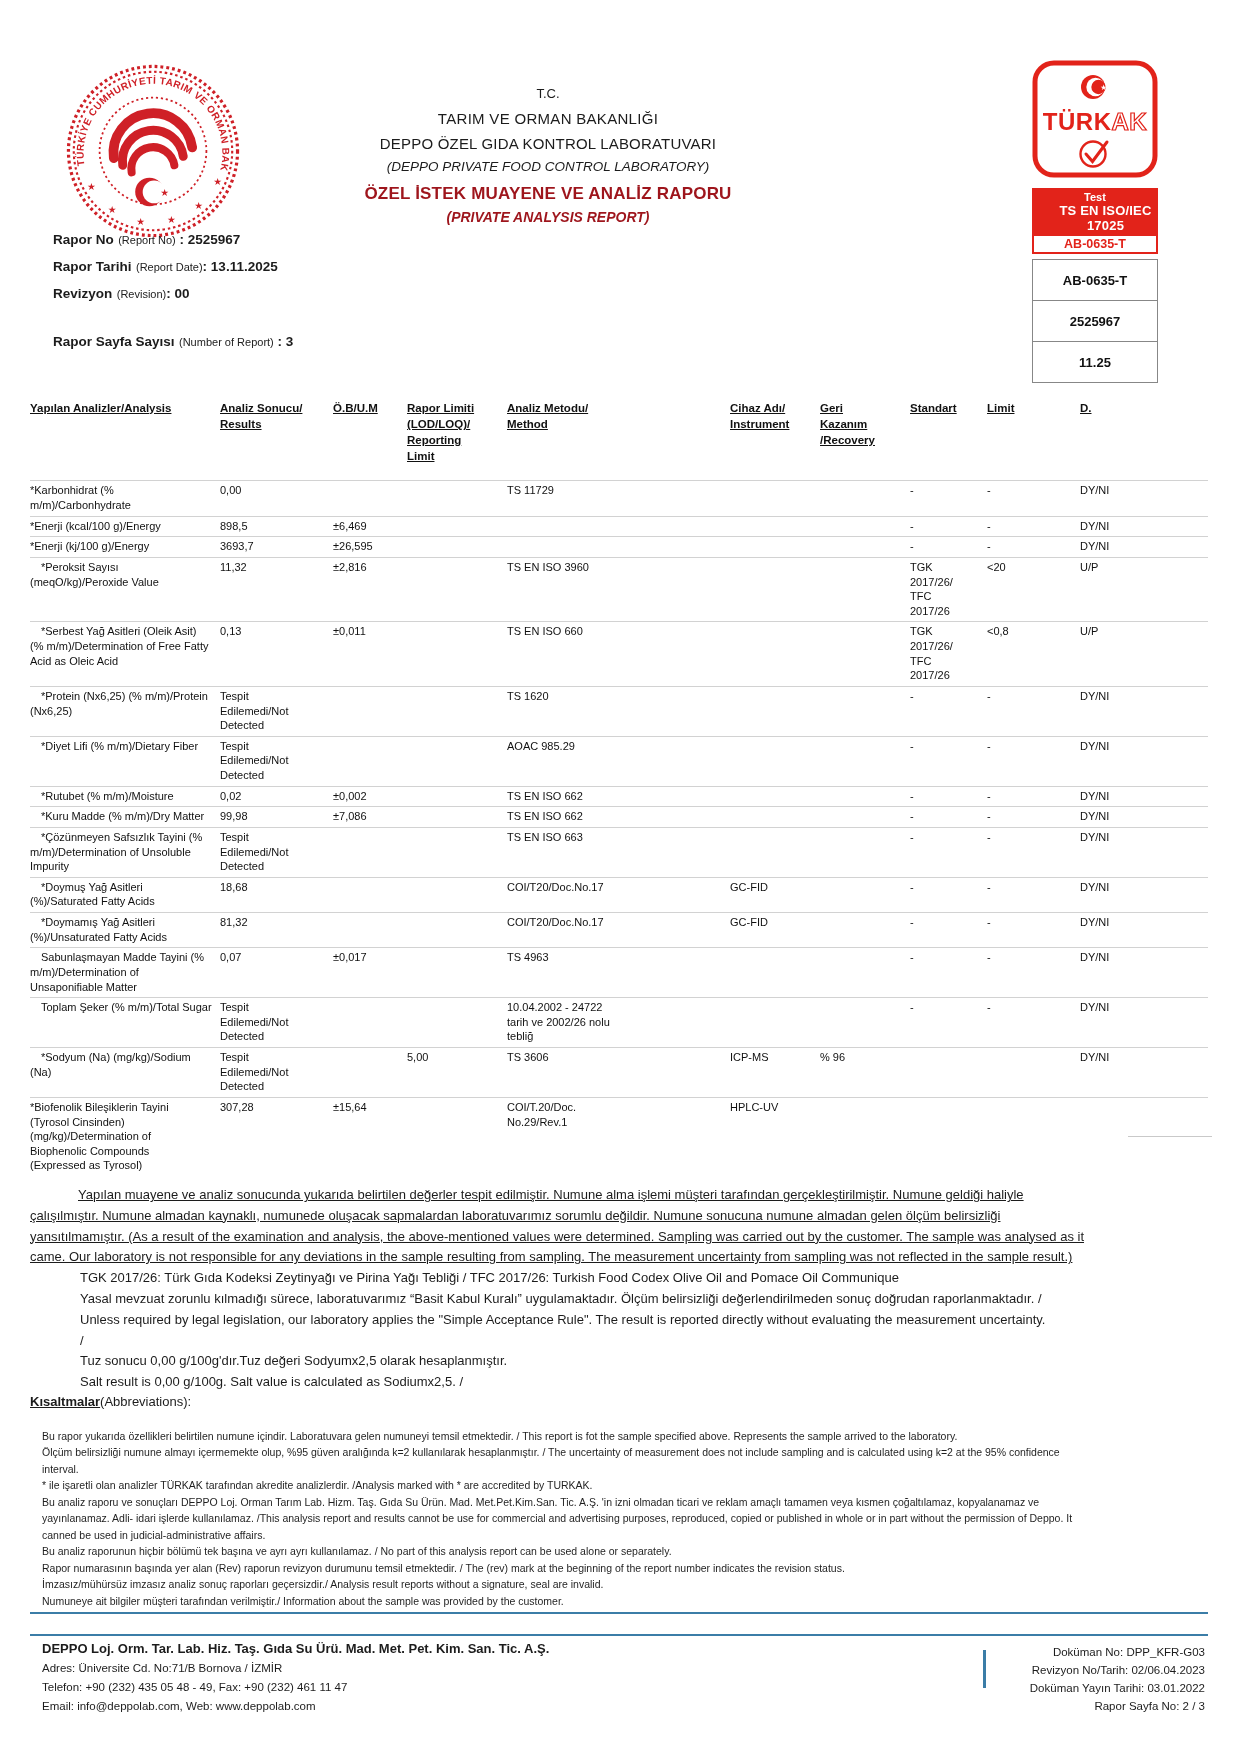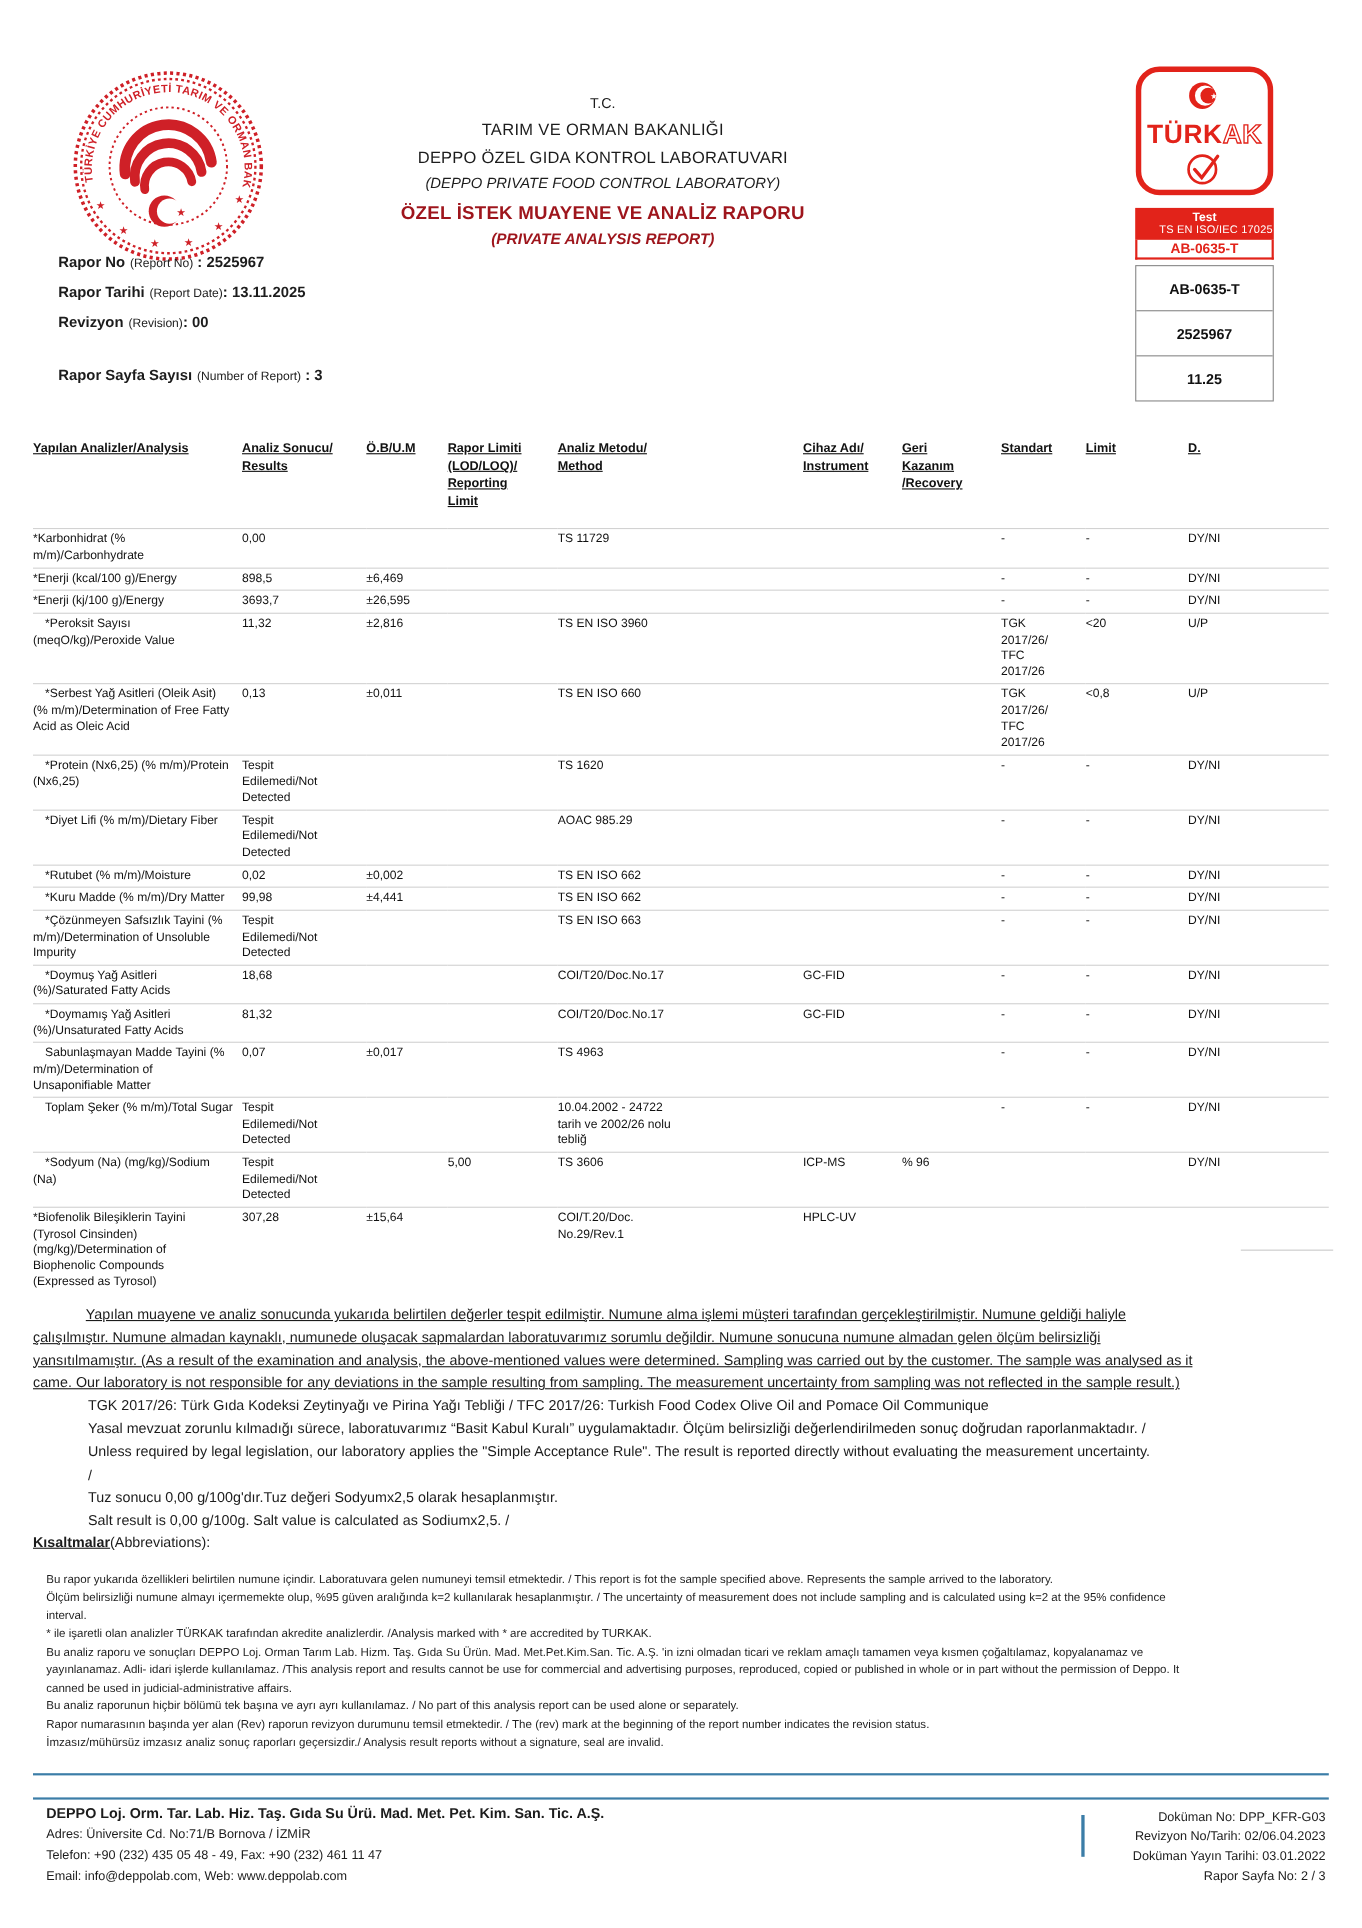--- a/index.html
+++ b/index.html
@@ -13,21 +13,21 @@
   .h-tc{font-size:13px;margin-bottom:9px;}
   .h-ministry{font-size:15px;margin-bottom:8px;letter-spacing:.3px;}
   .h-lab{font-size:15px;margin-bottom:7px;letter-spacing:.2px;}
   .h-lab-en{font-size:13.5px;font-style:italic;margin-bottom:10px;}
   .h-title{font-size:17px;font-weight:bold;color:var(--red-title,#9e151c);margin-bottom:5px;letter-spacing:.2px;}
   .h-title-en{font-size:14px;font-weight:bold;font-style:italic;color:var(--red-title,#9e151c);}
   
   .turkak-block{position:absolute;left:1032px;top:60px;width:126px;}
   .turkak-red-box{margin-top:6px;background:var(--red-brand,#e2231a);color:#fff;text-align:center;padding:3px 0 3px;}
   .turkak-test{font-size:11px;font-weight:bold;}
-  .turkak-std{font-size:10px;font-weight:normal;letter-spacing:.2px;padding-left:21px;}
+  .turkak-std{font-size:13px;font-weight:bold;letter-spacing:.2px;padding-left:21px;}
   .turkak-white-box{border:2px solid var(--red-brand,#e2231a);border-top:none;color:var(--red-brand,#e2231a);
     font-weight:bold;font-size:12.5px;text-align:center;height:16px;line-height:16px;}
   .turkak-cells{margin-top:5px;border:1.5px solid #878787;background:#fff;}
   .turkak-cell{height:40px;display:flex;align-items:center;justify-content:center;
     font-weight:bold;font-size:13px;color:#111;}
   .turkak-cell + .turkak-cell{border-top:1.5px solid #878787;}
   
   .report-meta{position:absolute;left:30px;top:230px;width:560px;}
   .meta-row{margin-bottom:8px;line-height:17px;}
   .meta-row-gap{margin-top:29px;}
@@ -299,21 +299,21 @@
             <td>TS EN ISO 662</td>
             <td></td>
             <td></td>
             <td>-</td>
             <td>-</td>
             <td>DY/NI</td>
           </tr>
           <tr>
             <td class="indent">*Kuru Madde (% m/m)/Dry Matter</td>
             <td>99,98</td>
-            <td>±4,441</td>
+            <td>±7,086</td>
             <td></td>
             <td>TS EN ISO 662</td>
             <td></td>
             <td></td>
             <td>-</td>
             <td>-</td>
             <td>DY/NI</td>
           </tr>
           <tr>
             <td class="indent">*Çözünmeyen Safsızlık Tayini (% m/m)/Determination of Unsoluble Impurity</td>
@@ -432,20 +432,21 @@
   </div>
 
   <div class="smallprint">
       <div class="sp-line">Bu rapor yukarıda özellikleri belirtilen numune içindir. Laboratuvara gelen numuneyi temsil etmektedir. / This report is fot the sample specified above. Represents the sample arrived to the laboratory.</div>
       <div class="sp-line">Ölçüm belirsizliği numune almayı içermemekte olup, %95 güven aralığında k=2 kullanılarak hesaplanmıştır. / The uncertainty of measurement does not include sampling and is calculated using k=2 at the 95% confidence interval.</div>
       <div class="sp-line">* ile işaretli olan analizler TÜRKAK tarafından akredite analizlerdir. /Analysis marked with * are accredited by TURKAK.</div>
       <div class="sp-line">Bu analiz raporu ve sonuçları DEPPO Loj. Orman Tarım Lab. Hizm. Taş. Gıda Su Ürün. Mad. Met.Pet.Kim.San. Tic. A.Ş. 'in izni olmadan ticari ve reklam amaçlı tamamen veya kısmen çoğaltılamaz, kopyalanamaz ve yayınlanamaz. Adli- idari işlerde kullanılamaz. /This analysis report and results cannot be use for commercial and advertising purposes, reproduced, copied or published in whole or in part without the permission of Deppo. It canned be used in judicial-administrative affairs.</div>
       <div class="sp-line">Bu analiz raporunun hiçbir bölümü tek başına ve ayrı ayrı kullanılamaz. / No part of this analysis report can be used alone or separately.</div>
       <div class="sp-line">Rapor numarasının başında yer alan (Rev) raporun revizyon durumunu temsil etmektedir. / The (rev) mark at the beginning of the report number indicates the revision status.</div>
       <div class="sp-line">İmzasız/mühürsüz imzasız analiz sonuç raporları geçersizdir./ Analysis result reports without a signature, seal are invalid.</div>
+      <div class="sp-line">Numuneye ait bilgiler müşteri tarafından verilmiştir./ Information about the sample was provided by the customer.</div>
     </div>
 
   <div class="footer-line1"></div>
   <div class="footer-line2"></div>
   <div class="footer-left">
     <div class="footer-company">DEPPO Loj. Orm. Tar. Lab. Hiz. Taş. Gıda Su Ürü. Mad. Met. Pet. Kim. San. Tic. A.Ş.</div>
     <div class="footer-left-lines">
         <div>Adres: Üniversite Cd. No:71/B Bornova / İZMİR</div>
         <div>Telefon: +90 (232) 435 05 48 - 49, Fax: +90 (232) 461 11 47</div>
         <div>Email: info@deppolab.com, Web: www.deppolab.com</div>

